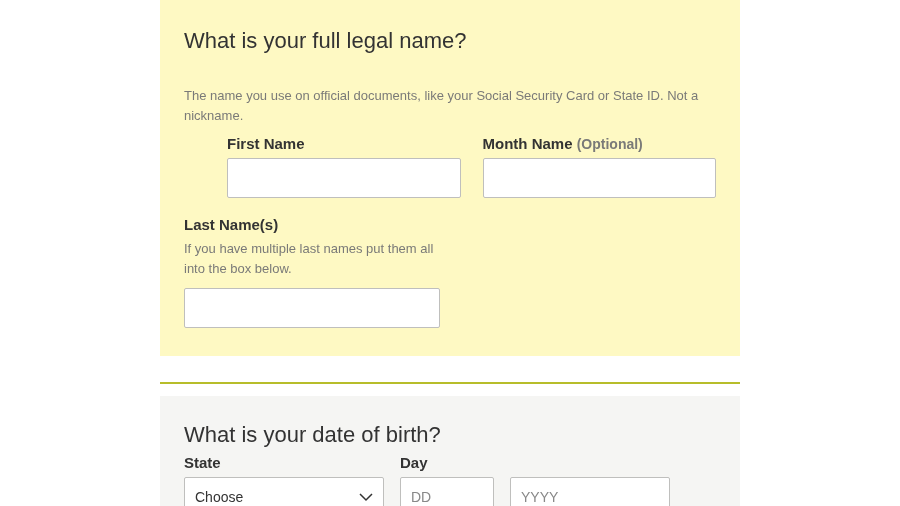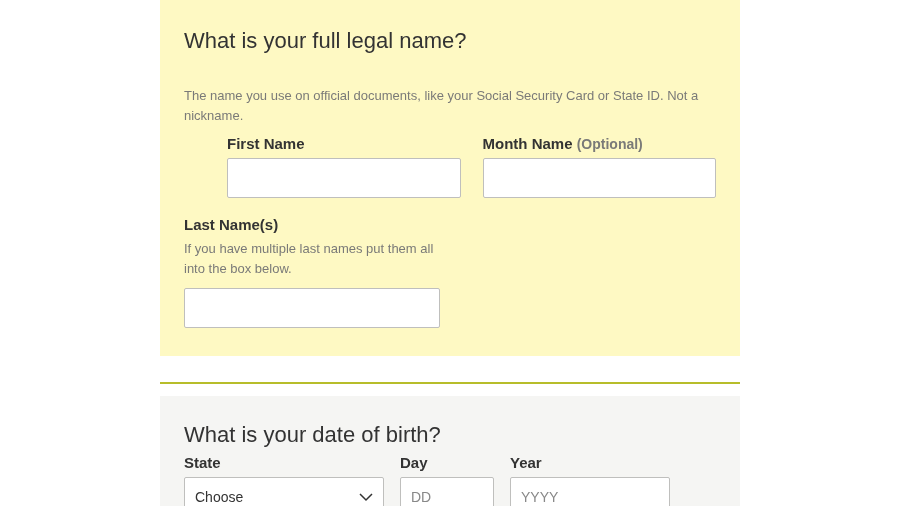--- a/index.html
+++ b/index.html
@@ -154,17 +154,16 @@
         </span>
       </div>
     </div>
 
     <div class="dob-field">
       <label class="field-label">Day</label>
       <input type="text" class="day-input" placeholder="DD" style="">
     </div>
 
     <div class="dob-field">
-      <label class="field-label">Year</label>
       <input type="text" class="year-input" placeholder="YYYY" style="">
     </div>
   </div>
 </div>
 
 </body></html>

